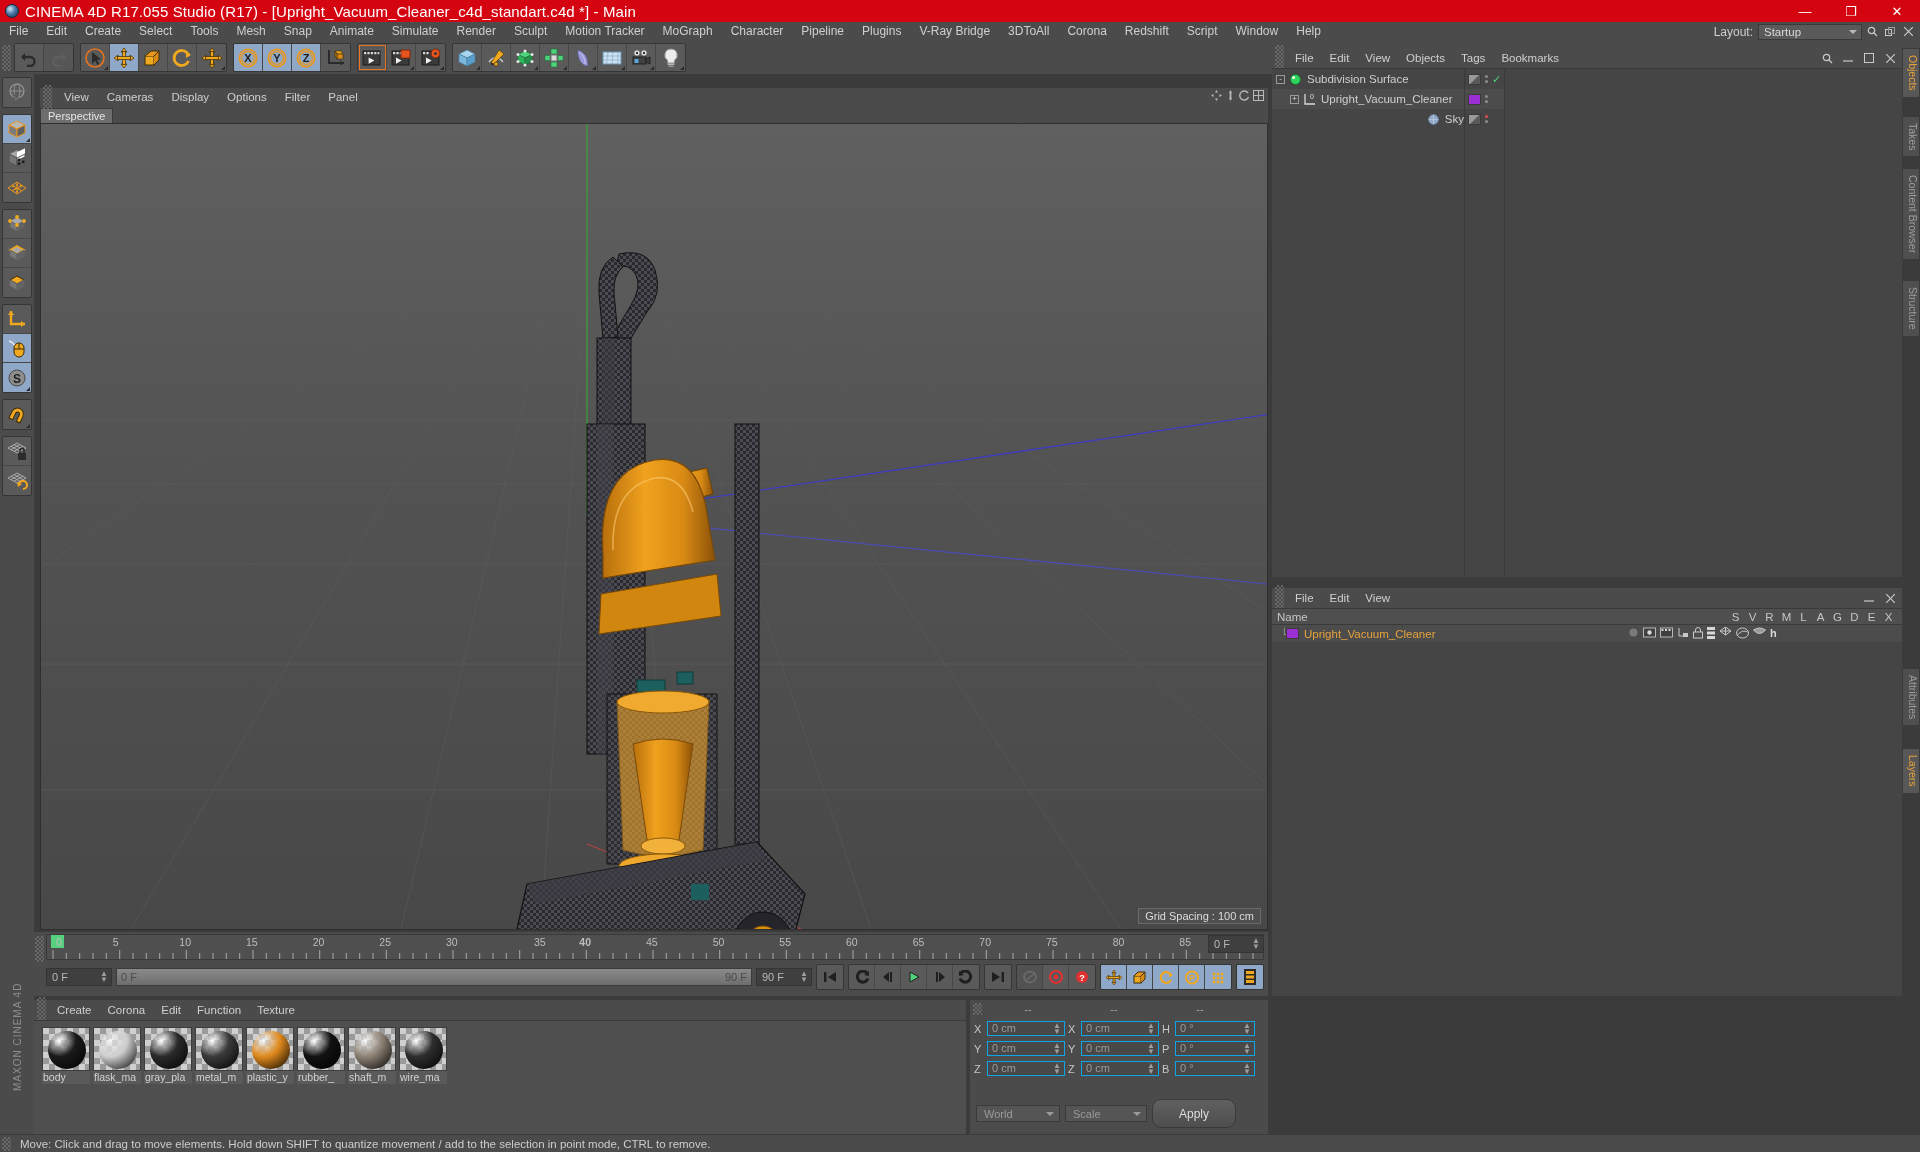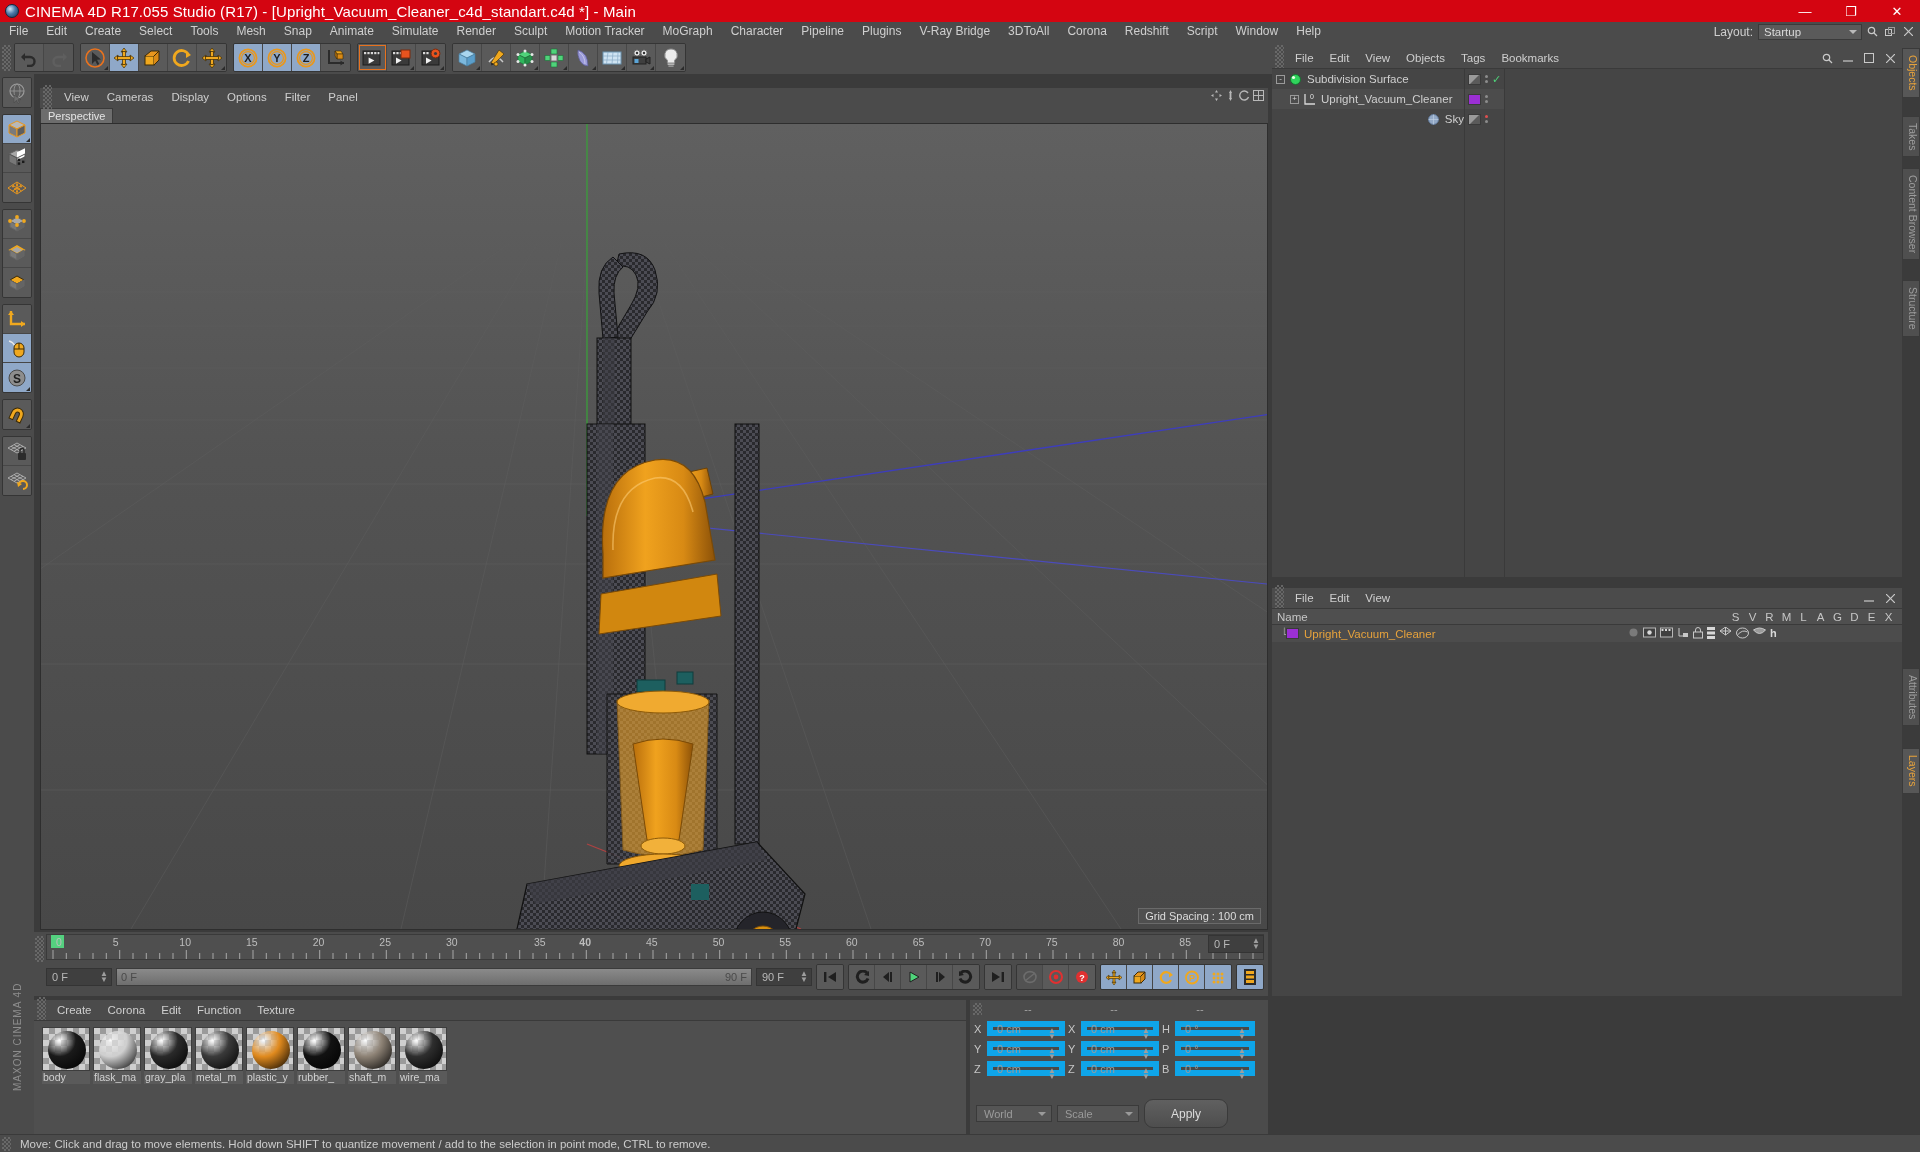--- a/index.html
+++ b/index.html
@@ -145,22 +145,22 @@
   .mat-name { font-size:10.5px; color:#d2d2d2; text-align:left; background:#5a5a5a;
      height:13px; line-height:13px; overflow:hidden; white-space:nowrap; padding-left:1px;}
 
   
   .cm { position:absolute; left:970px; top:1000px; width:298px; height:134px; background:#4b4b4b;}
   .cm-top { height:18px; display:flex; align-items:center; font-size:11px; color:#a5a5a5; }
   .cm-top span.d { width:86px; text-align:center; }
   .cm-grid { position:absolute; left:4px; top:20px; width:290px; }
   .cm-line { display:flex; align-items:center; height:17px; margin-bottom:3px; gap:3px;}
   .cm-lab { width:10px; font-size:11px; color:#c6c6c6; }
-  .cm-field { height:15px; background:#484848; border:6px solid #0ea5e9; color:#9b9b9b;
-     font-size:11px; display:flex; align-items:center; padding-left:4px; position:relative; }
+  .cm-field { height:15px; background:#484848; border:1px solid #0ea5e9; color:#9b9b9b;
+     font-size:11px; display:flex; align-items:flex-start; padding-left:4px; position:relative; }
   .cm-field .spin { position:absolute; right:3px; top:1px; color:#9e9e9e; font-size:8px; line-height:6px;}
   .cm-row3 { display:flex; align-items:center; gap:5px; margin-top:4px; }
   .cm-drop { height:17px; background:#555; border:1px solid #3a3a3a; color:#9b9b9b; font-size:11px;
      display:flex;align-items:center;padding-left:7px; position:relative;}
   .cm-drop .arr{position:absolute;right:5px;top:6px;width:0;height:0;
      border-left:4px solid transparent;border-right:4px solid transparent;border-top:4px solid #9a9a9a;}
   .cm-apply { height:29px; width:84px; background:linear-gradient(#606060,#4e4e4e);
      border:1px solid #3a3a3a; border-radius:9px; color:#dcdcdc; font-size:12px;
      display:flex;align-items:center;justify-content:center;}
 
@@ -1360,21 +1360,21 @@
           <span class="spin">▲<br>▼</span>
         </div>
         <span class="cm-lab">B</span>
         <div class="cm-field" style="width:80px">
           <span>0 °</span>
           <span class="spin">▲<br>▼</span>
         </div>
       </div>
     </div>
   <div class="cm-row3" style="position:absolute;left:6px;top:95px;width:288px;">
-    <div class="cm-drop" style="width:76px;">
+    <div class="cm-drop" style="width:84px;">
       <span>World</span>
       <span class="arr"></span>
     </div>
     <div class="cm-drop" style="width:82px;">
       <span>Scale</span>
       <span class="arr"></span>
     </div>
     <div class="cm-apply">Apply</div>
   </div>
 </div>

